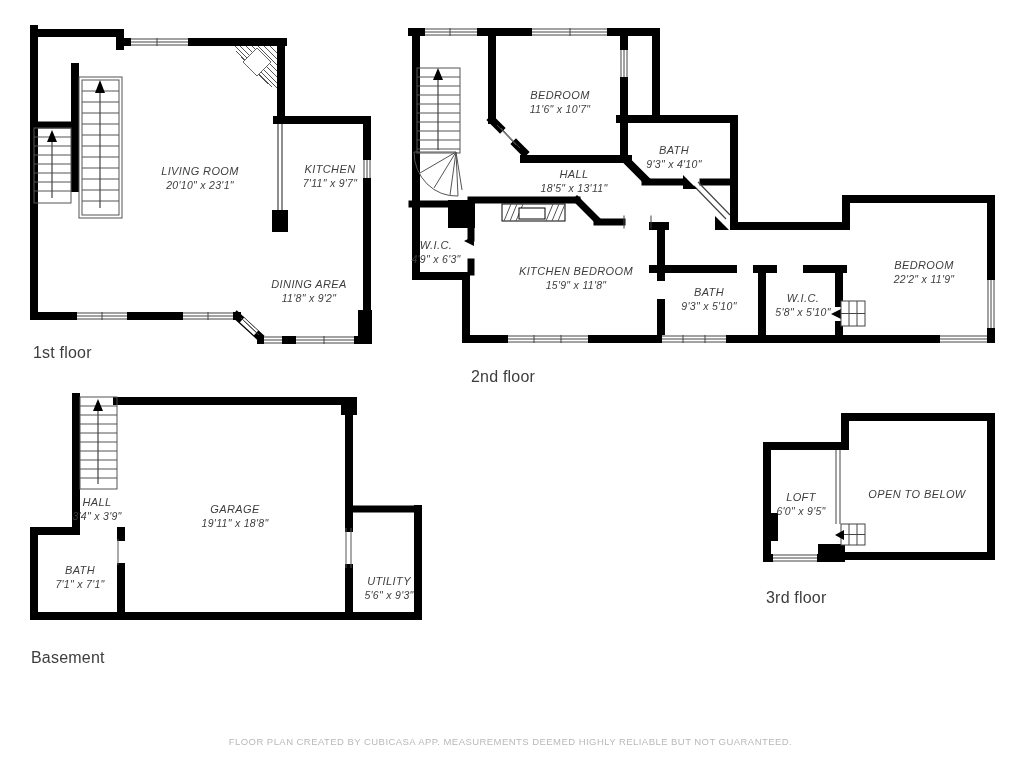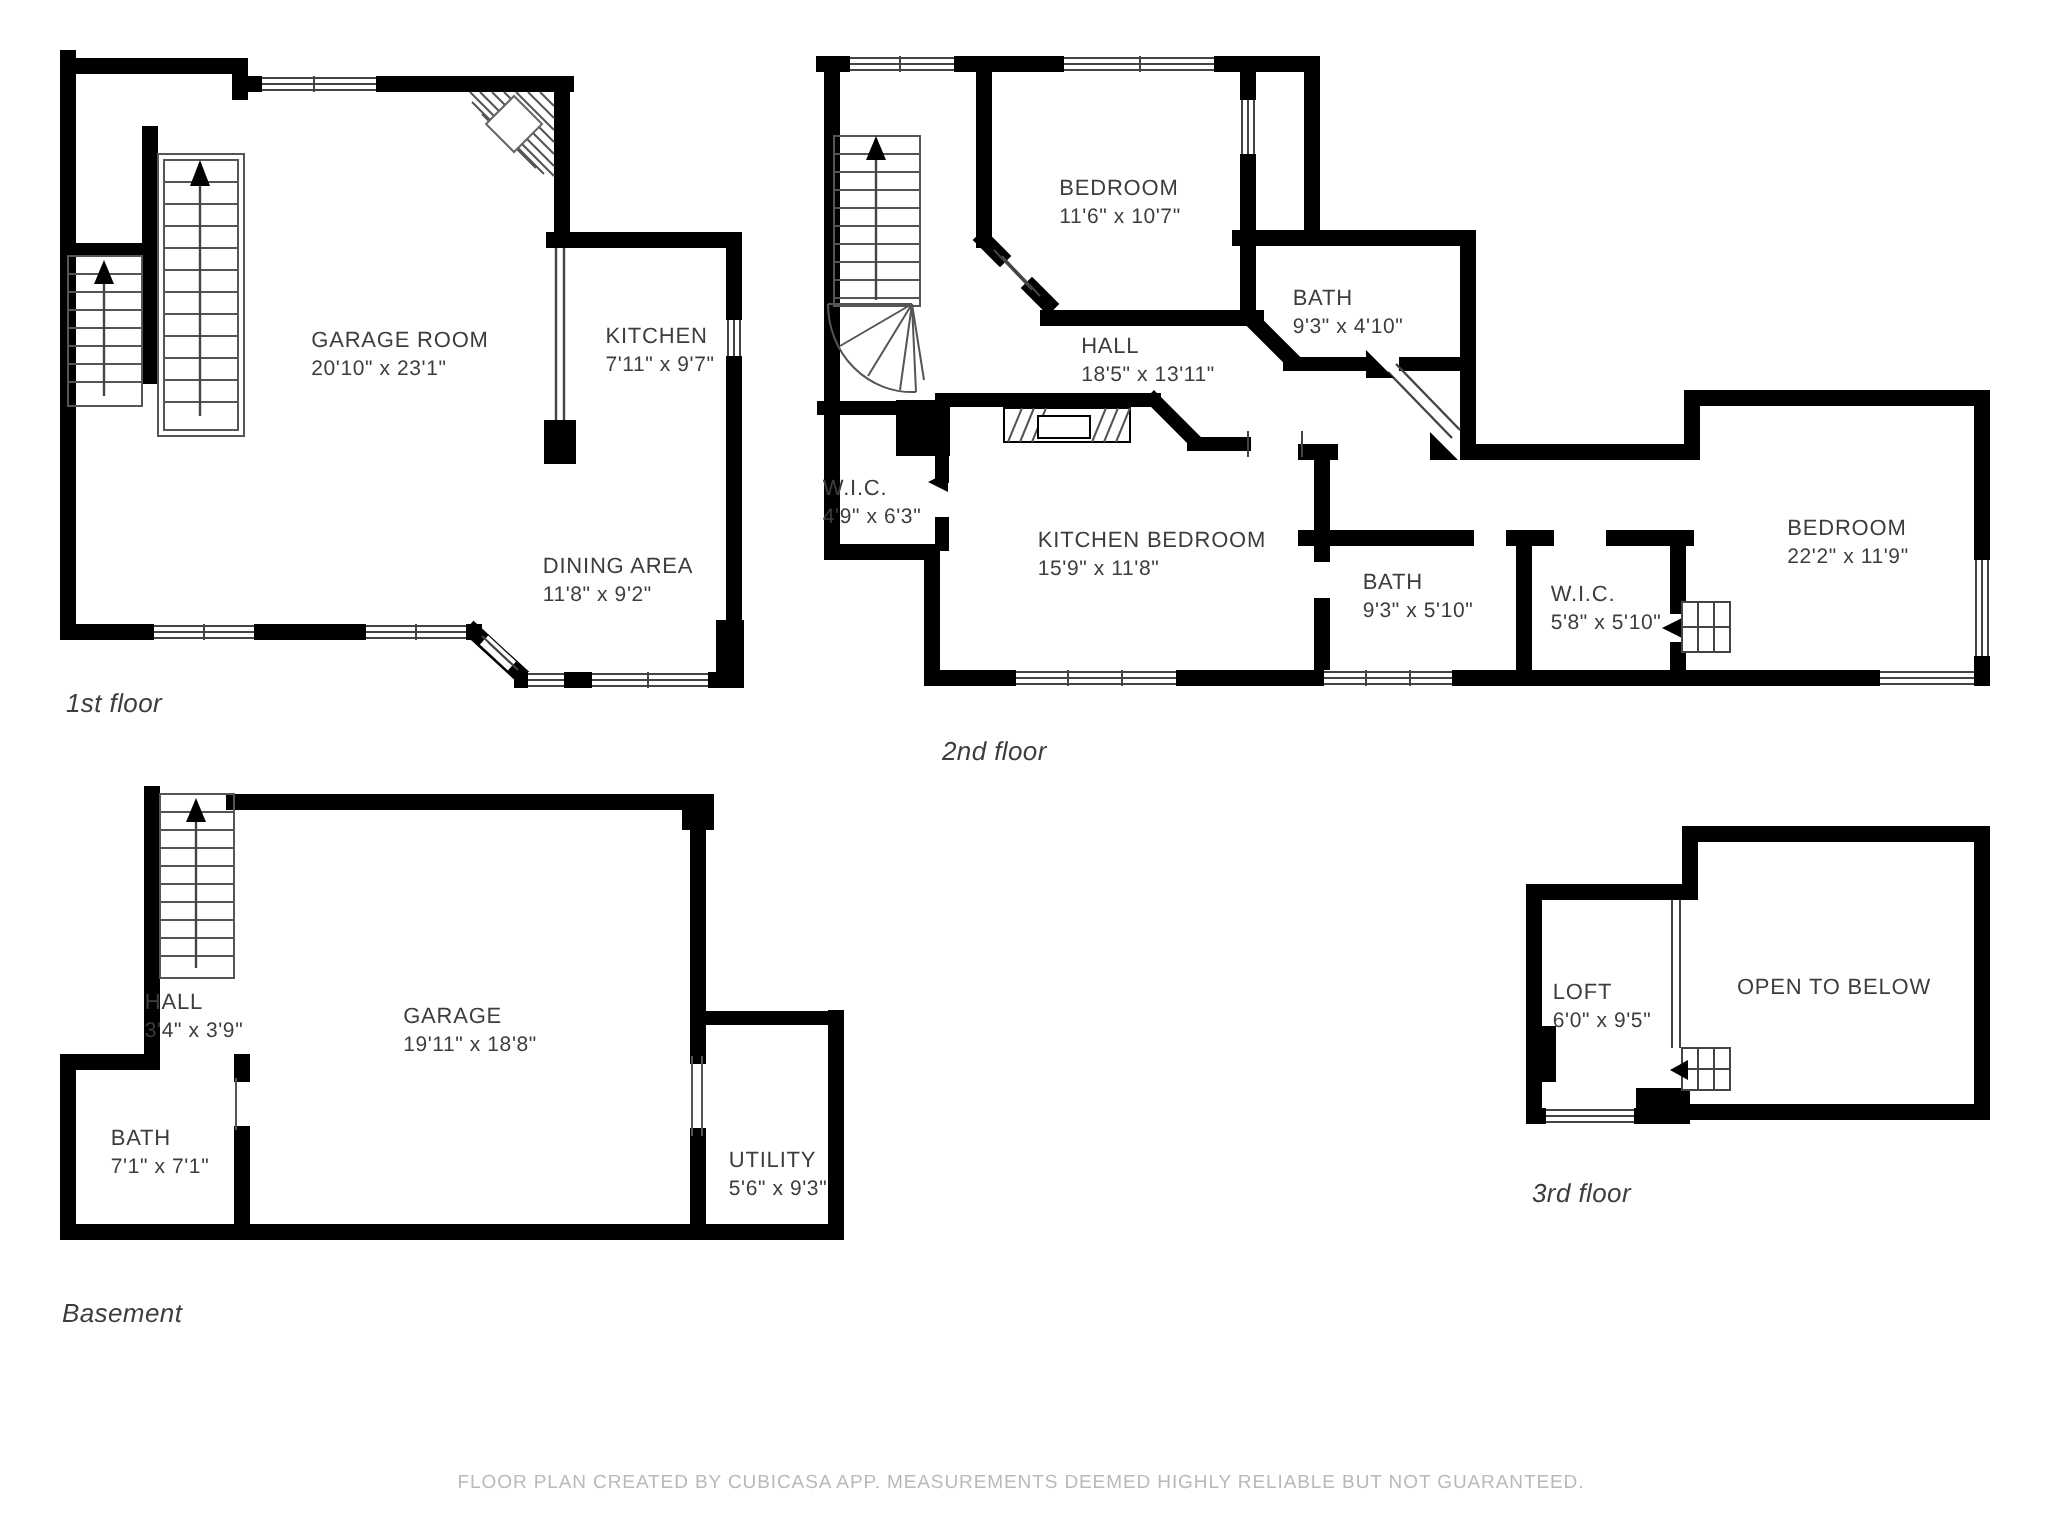--- a/index.html
+++ b/index.html
@@ -1,23 +1,23 @@
 <!DOCTYPE html>
 <html><head>
 <meta charset="utf-8">
 <style>
   html,body{margin:0;padding:0;background:#fff;}
   #canvas{position:relative;width:1024px;height:768px;background:#ffffff;overflow:hidden;
           font-family:"Liberation Sans", sans-serif;}
   #walls{position:absolute;left:0;top:0;}
-  .room{position:absolute;transform:translate(-50%,-50%);text-align:left;color:#3d3d3d;
-        white-space:nowrap;line-height:1.25;}
+  .room{position:absolute;transform:translate(-50%,-50%);text-align:center;color:#3d3d3d;
+        white-space:nowrap;line-height:1.25;font-style:italic;}
   .room .rname{font-size:11px;letter-spacing:.4px;}
   .room .rdims{font-size:10.5px;letter-spacing:.3px;}
-  .floor-caption{position:absolute;font-size:13px;color:#3d3d3d;letter-spacing:.2px;font-style:italic;}
+  .floor-caption{position:absolute;font-size:16px;color:#3d3d3d;letter-spacing:.2px;}
   .footer{position:absolute;left:0;top:736px;width:1021px;text-align:center;
           font-size:9.5px;color:#b9b9b9;letter-spacing:.45px;}
 </style>
 </head>
 <body>
 
 <div id="canvas">
 
 <svg id="walls" width="1024" height="768" viewBox="0 0 1024 768">
 
@@ -219,21 +219,21 @@
     <path d="M773,555 H817 M773,558 H817 M773,561 H817" stroke="#444" stroke-width="1"></path>
   </g>
   <g stroke="#444" stroke-width="1" fill="#fff">
     <rect x="841" y="524" width="24" height="21"></rect>
     <path d="M849,524 V545 M857,524 V545 M841,534.5 H865"></path>
   </g>
   <polygon points="835,535 844,530 844,540" fill="#000"></polygon>
 </svg>
 
   <div class="room" style="left:200px;top:178px">
-    <div class="rname">GARAGE ROOM</div>
+    <div class="rname">LIVING ROOM</div>
     <div class="rdims">20'10" x 23'1"</div>
   </div>
   <div class="room" style="left:330px;top:176px">
     <div class="rname">KITCHEN</div>
     <div class="rdims">7'11" x 9'7"</div>
   </div>
   <div class="room" style="left:309px;top:291px">
     <div class="rname">DINING AREA</div>
     <div class="rdims">11'8" x 9'2"</div>
   </div>

